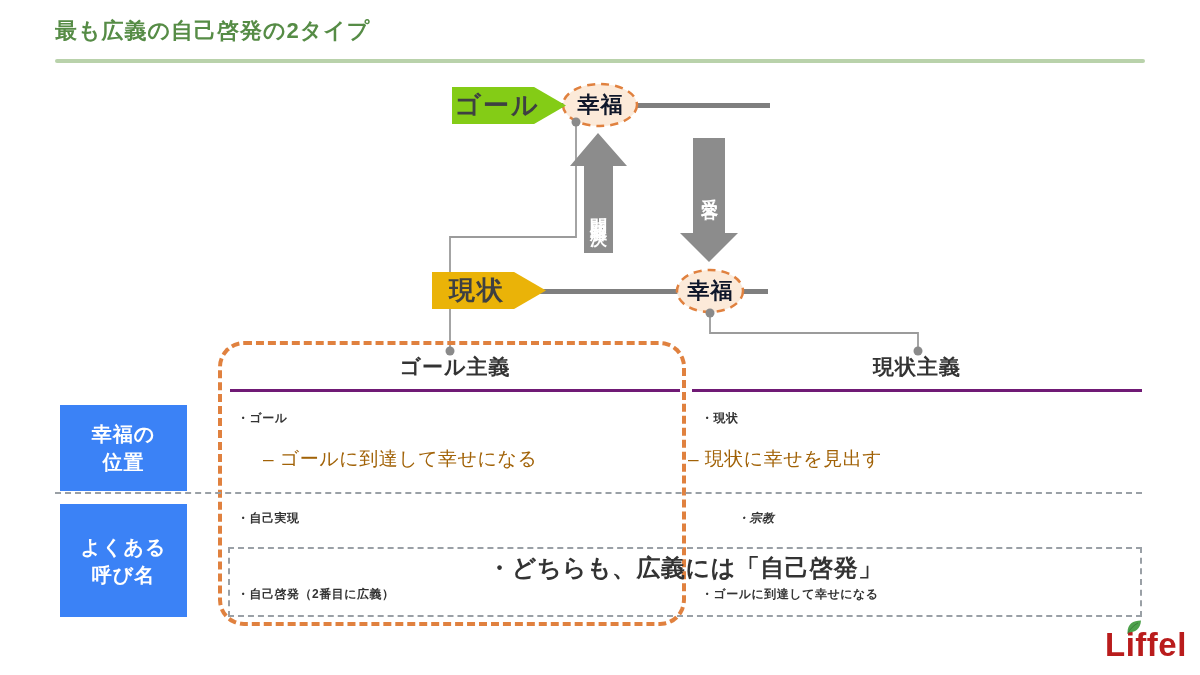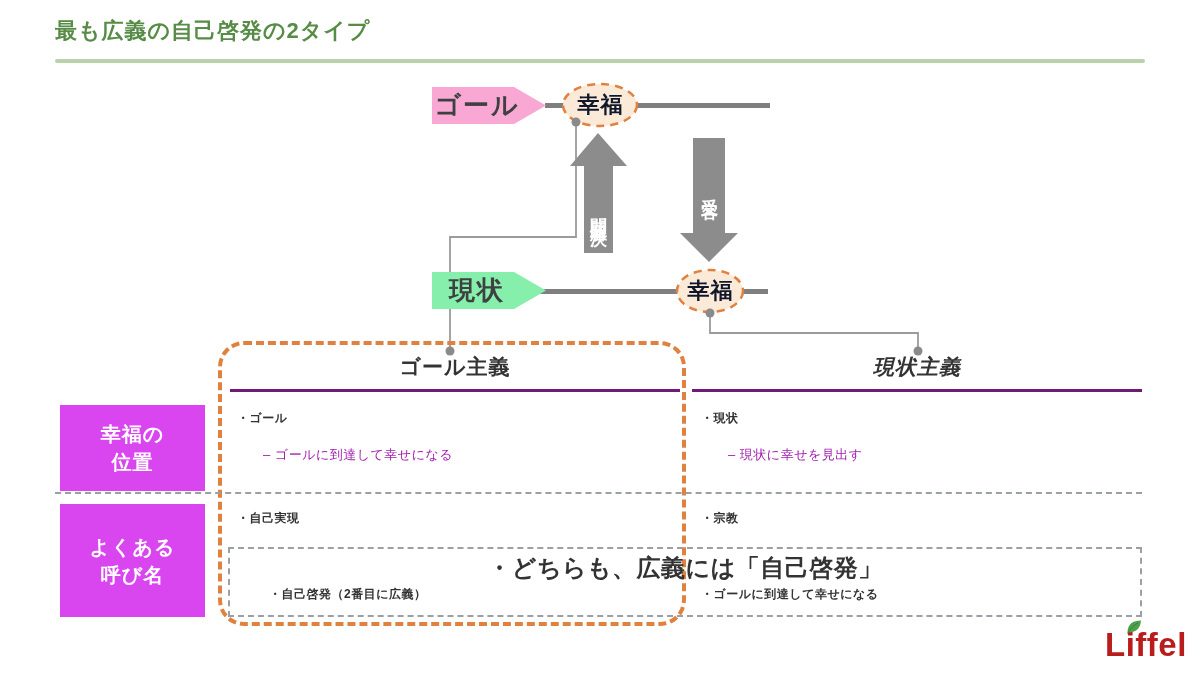--- a/index.html
+++ b/index.html
@@ -15,22 +15,22 @@
   .page-title { left:55px; top:16px; font-size:22px; font-weight:bold; color:#568c46; letter-spacing:1px; }
   .title-rule { left:55px; top:59px; width:1090px; height:4px; background:#b9d2ab; border-radius:2px; }
 
   
   .diagram-svg { left:0; top:0; width:1200px; height:675px; pointer-events:none; }
 
   
   .pentagon { height:37px; width:114px; display:flex; align-items:center; justify-content:center;
               padding-right:24px; font-size:26px; font-weight:bold; color:#3e4042;
               clip-path:polygon(0 0, 72% 0, 100% 50%, 72% 100%, 0 100%); letter-spacing:2px; }
-  .pentagon.goal { left:432px; top:87px; background:#f9a8d4; }
-  .pentagon.current { left:432px; top:272px; background:#86efac; }
+  .pentagon.goal { left:452px; top:87px; background:#84cc16; }
+  .pentagon.current { left:432px; top:272px; background:#eab308; }
 
   
   .happiness { height:30px; display:flex; align-items:center; justify-content:center;
                font-size:22px; font-weight:bold; color:#0f172a; letter-spacing:1px; }
   .happiness.top { left:563px; top:90px; width:75px; }
   .happiness.bottom { left:677px; top:276px; width:67px; }
 
   
   .arrow-label { writing-mode:vertical-rl; text-orientation:upright; color:#ffffff;
                  font-weight:bold; font-size:17px; letter-spacing:4px;
@@ -40,33 +40,33 @@
 
   
   .orange-frame { left:218px; top:341px; width:468px; height:285px;
                   border:4px dashed #e0813f; border-radius:26px; }
 
   
   .col-header { top:353px; height:39px; display:flex; align-items:flex-start; justify-content:center;
                 font-size:21px; font-weight:bold; color:#333;
                 border-bottom:3px solid #701a75; letter-spacing:1px; }
   .col-header.goal { left:230px; width:450px; }
-  .col-header.current { left:692px; width:450px;font-style:italic; }
+  .col-header.current { left:692px; width:450px; }
 
   
-  .row-header { left:60px; width:145px; background:#d946ef; color:#ffffff;
+  .row-header { left:60px; width:127px; background:#3b82f6; color:#ffffff;
                 display:flex; flex-direction:column; align-items:center; justify-content:center;
                 font-size:20px; font-weight:bold; line-height:28px; letter-spacing:1px; }
   .row-header.r1 { top:405px; height:86px; }
   .row-header.r2 { top:504px; height:113px; }
 
   .dashed-sep { left:55px; top:492px; width:1087px; height:0; border-top:2px dashed #9aa0a6; }
 
   .bullet { font-size:12px; font-weight:bold; color:#333; letter-spacing:0.5px; }
-  .sub-bullet { font-size:13px; font-weight:normal; color:#a21caf; letter-spacing:0.5px; }
+  .sub-bullet { font-size:19px; font-weight:normal; color:#a16207; letter-spacing:0.5px; }
 
   .shared-box { left:228px; top:547px; width:914px; height:70px; border:2px dashed #9aa0a6; }
   .shared-note { left:228px; top:552px; width:914px; text-align:center;
                  font-size:24px; font-weight:bold; color:#333; letter-spacing:0.5px; }
 
   
   .logo { left:1105px; top:626px; font-size:33px; font-weight:600; color:#b91c1c; letter-spacing:0.5px; }
   .logo .leaf { position:absolute; left:20px; top:-7px; }
 </style>
 </head>
@@ -141,29 +141,29 @@
   <div class="abs row-header r2">
     <span>よくある</span>
     <span>呼び名</span>
   </div>
 
   <div class="abs dashed-sep"></div>
 
   <div class="abs bullet" style="left:237px; top:410px;">・ゴール</div>
   <div class="abs sub-bullet" style="left:263px; top:446px;">– ゴールに到達して幸せになる</div>
   <div class="abs bullet" style="left:701px; top:410px;">・現状</div>
-  <div class="abs sub-bullet" style="left:728px; top:446px;">– 現状に幸せを見出す</div>
+  <div class="abs sub-bullet" style="left:688px; top:446px;">– 現状に幸せを見出す</div>
 
   <div class="abs bullet" style="left:237px; top:510px;">・自己実現</div>
-  <div class="abs bullet" style="left:701px; top:510px;">・宗教</div>
+  <div class="abs bullet" style="left:737px; top:510px;font-style:italic;">・宗教</div>
 
   <div class="abs shared-box"></div>
   <div class="abs shared-note">・どちらも、広義には「自己啓発」</div>
 
-  <div class="abs bullet" style="left:237px; top:586px;margin-left:32px;">・自己啓発（2番目に広義）</div>
+  <div class="abs bullet" style="left:237px; top:586px;">・自己啓発（2番目に広義）</div>
   <div class="abs bullet" style="left:701px; top:586px;">・ゴールに到達して幸せになる</div>
 
   <div class="abs logo">
     <span>Liffel</span>
     <svg class="leaf" width="18" height="16" viewBox="0 0 18 16" xmlns="http://www.w3.org/2000/svg">
       <path d="M2.5 13.5 C2.5 5 8 1.5 16 1.5 C15.5 10 10 13.5 3.5 13.5 Z" fill="#4da14b"></path>
       <path d="M2.5 14.5 C5 10 9 6 13 4" stroke="#3b7d3a" stroke-width="1" fill="none"></path>
     </svg>
   </div>
 

